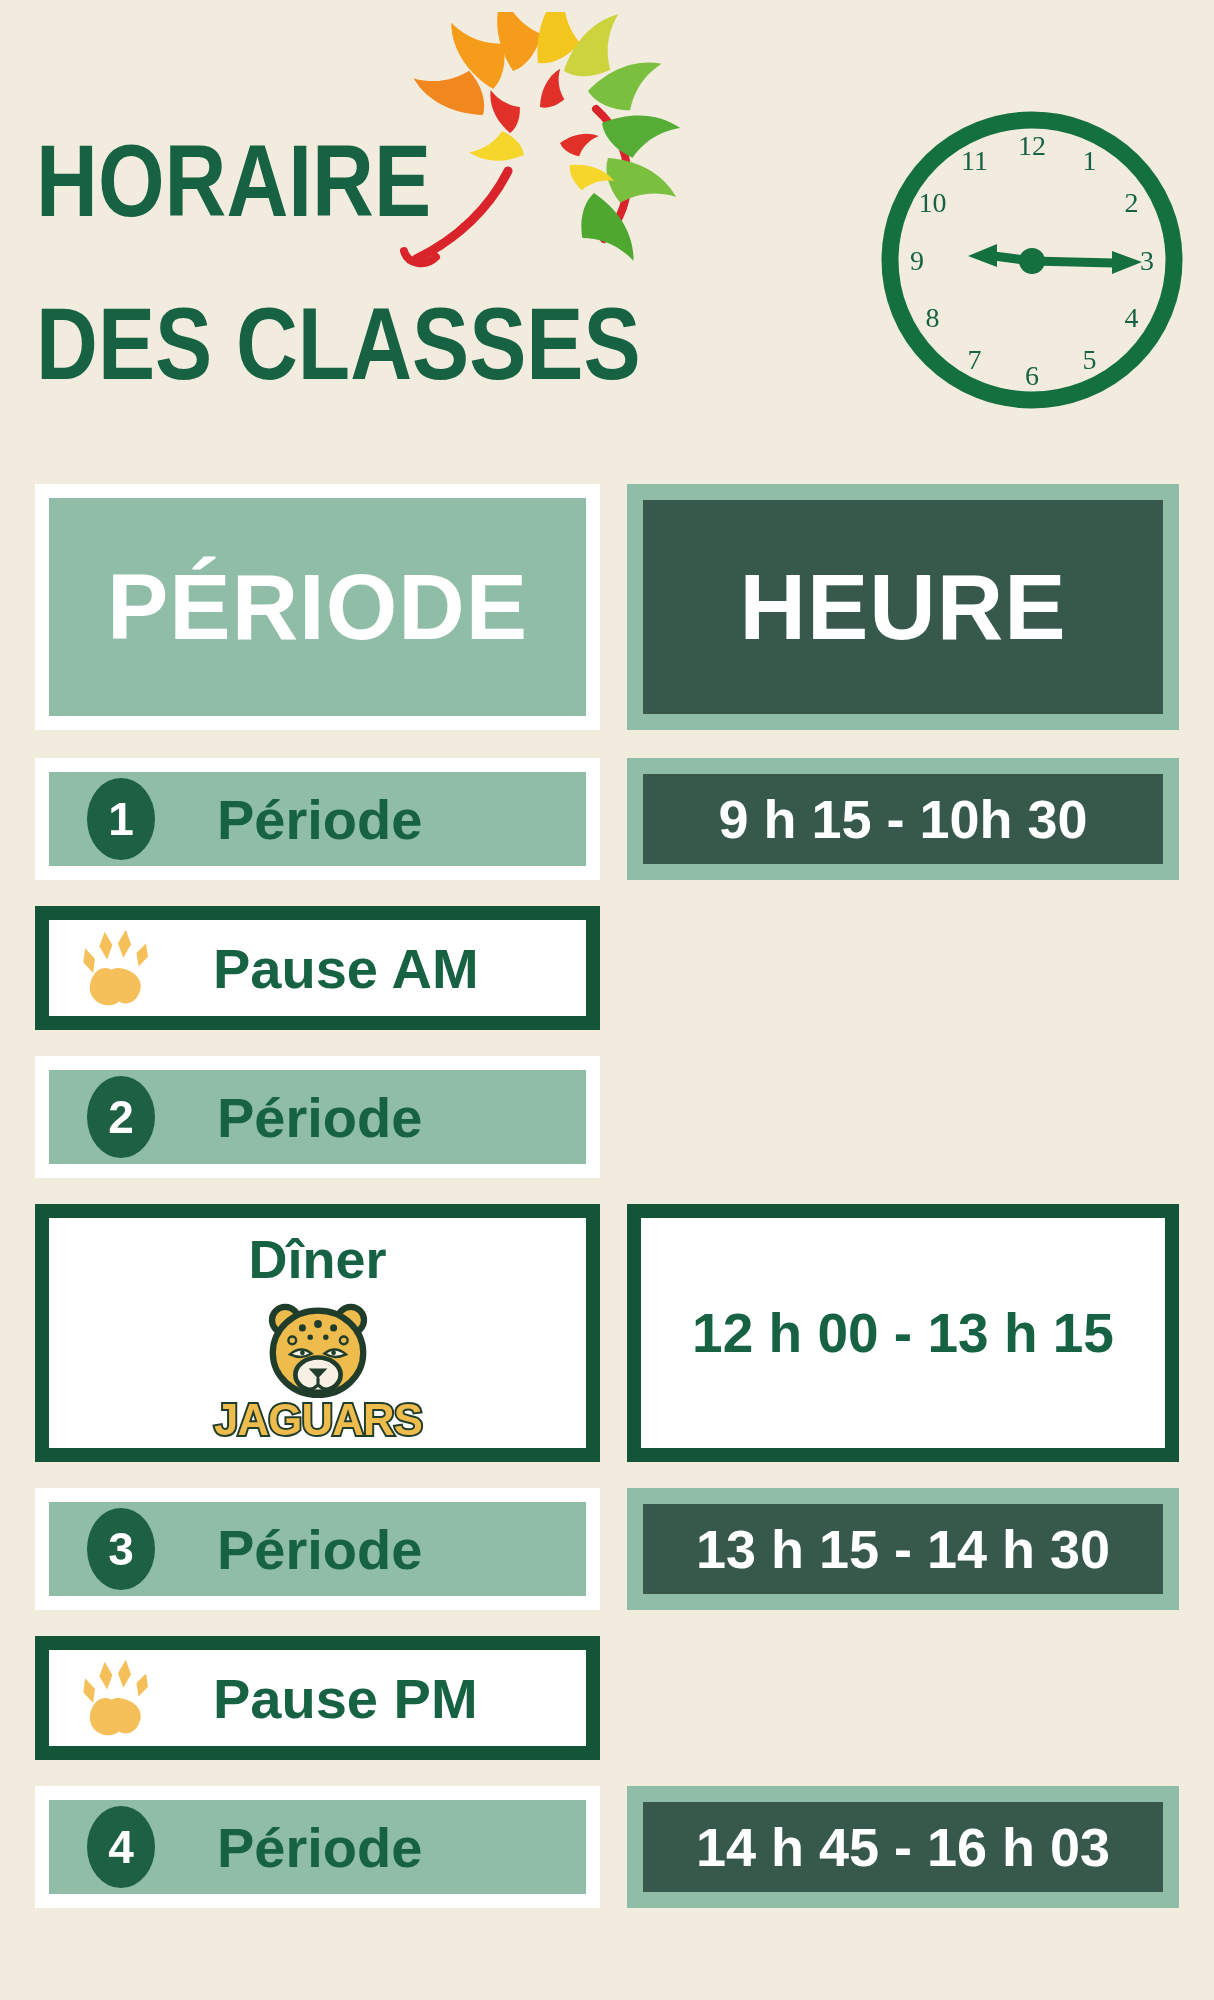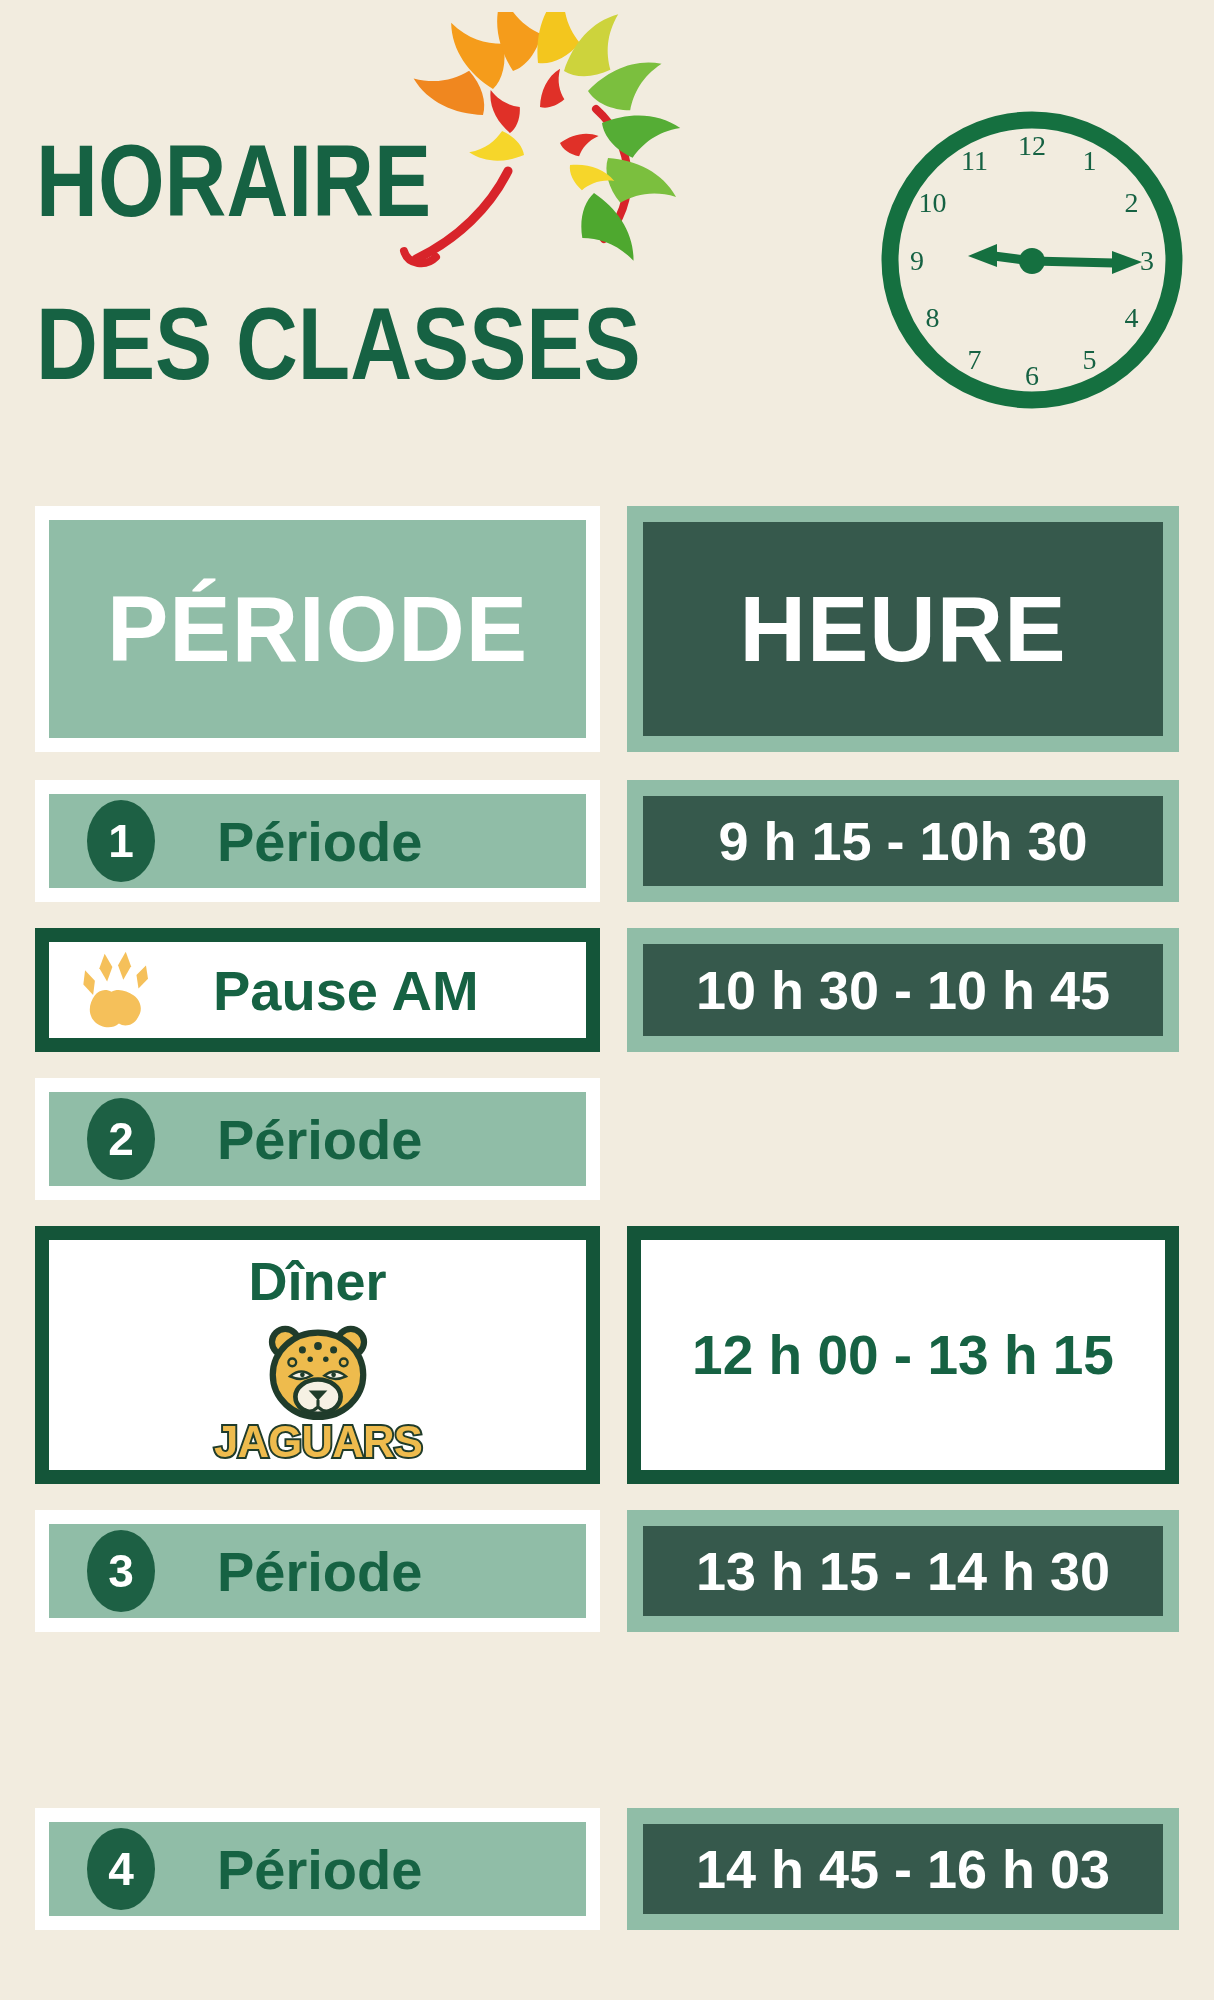--- a/index.html
+++ b/index.html
@@ -12,21 +12,21 @@
   .leaf{position:absolute;left:388px;top:12px;width:300px;height:272px;z-index:1;}
   .title{
     position:absolute;left:36px;top:100px;z-index:2;
     font-size:102px;font-weight:bold;color:#166243;
     line-height:163px;letter-spacing:0px;white-space:nowrap;
     transform:scaleX(0.84);transform-origin:top left;
   }
   .clock{position:absolute;left:878px;top:110px;width:308px;height:300px;z-index:2;}
   .clock text{font-family:"Liberation Serif", serif;font-size:28px;fill:#166243;}
   
-  .schedule{position:absolute;left:35px;top:506px;width:1144px;z-index:2;}
+  .schedule{position:absolute;left:35px;top:484px;width:1144px;z-index:2;}
   .row{display:flex;}
   .cell-left{width:565px;margin-right:27px;flex:none;}
   .cell-right{width:552px;flex:none;}
   .row-header{height:246px;margin-bottom:28px;}
   .row-period{height:122px;margin-bottom:26px;}
   .row-pause{height:124px;margin-bottom:26px;}
   .row-diner{height:258px;margin-bottom:26px;}
   .row:last-child{margin-bottom:0;}
 
   .outer-white{background:#ffffff;padding:14px;height:100%;box-sizing:border-box;}
@@ -154,27 +154,20 @@
           <g fill="#f5c05a">
             <polygon points="14,22 20.5,36 14,50 7.5,36" transform="rotate(-18 14 36)"></polygon>
             <polygon points="32,5 39,20 32,35 25,20" transform="rotate(-5 32 20)"></polygon>
             <polygon points="52,3 59,18 52,33 45,18" transform="rotate(5 52 18)"></polygon>
             <polygon points="71,17 77.5,30 71,43 64.5,30" transform="rotate(18 71 30)"></polygon>
             <path d="M20,50 C14,58 12,70 20,78 C26,84 38,87 46,80 C52,84 62,82 66,74 C72,66 70,56 62,50 C54,44 44,42 38,46 C32,42 24,44 20,50 Z"></path>
           </g>
         </svg>
         <div class="pause-label">Pause AM</div>
       </div>
-    </div>
-    <div class="cell-right">
-      <div class="outer-sage">
-          <div class="inner-dark">
-        <div class="time-text">10 h 30 - 10 h 45</div>
-      </div>
-        </div>
     </div>
   </div>
 
   <div class="row row-period">
     <div class="cell-left">
       <div class="outer-white">
           <div class="inner-sage">
         <div class="num-circle">
               <span>2</span>
             </div>
@@ -233,20 +226,34 @@
     <div class="cell-right">
       <div class="outer-sage">
           <div class="inner-dark">
         <div class="time-text">13 h 15 - 14 h 30</div>
       </div>
         </div>
     </div>
   </div>
 
   <div class="row row-pause">
+    <div class="cell-left">
+      <div class="bordered">
+        <svg class="paw" viewBox="0 0 90 88">
+          <g fill="#f5c05a">
+            <polygon points="14,22 20.5,36 14,50 7.5,36" transform="rotate(-18 14 36)"></polygon>
+            <polygon points="32,5 39,20 32,35 25,20" transform="rotate(-5 32 20)"></polygon>
+            <polygon points="52,3 59,18 52,33 45,18" transform="rotate(5 52 18)"></polygon>
+            <polygon points="71,17 77.5,30 71,43 64.5,30" transform="rotate(18 71 30)"></polygon>
+            <path d="M20,50 C14,58 12,70 20,78 C26,84 38,87 46,80 C52,84 62,82 66,74 C72,66 70,56 62,50 C54,44 44,42 38,46 C32,42 24,44 20,50 Z"></path>
+          </g>
+        </svg>
+        <div class="pause-label">Pause PM</div>
+      </div>
+    </div>
   </div>
 
   <div class="row row-period">
     <div class="cell-left">
       <div class="outer-white">
           <div class="inner-sage">
         <div class="num-circle">
               <span>4</span>
             </div>
         <div class="row-label">Période</div>

